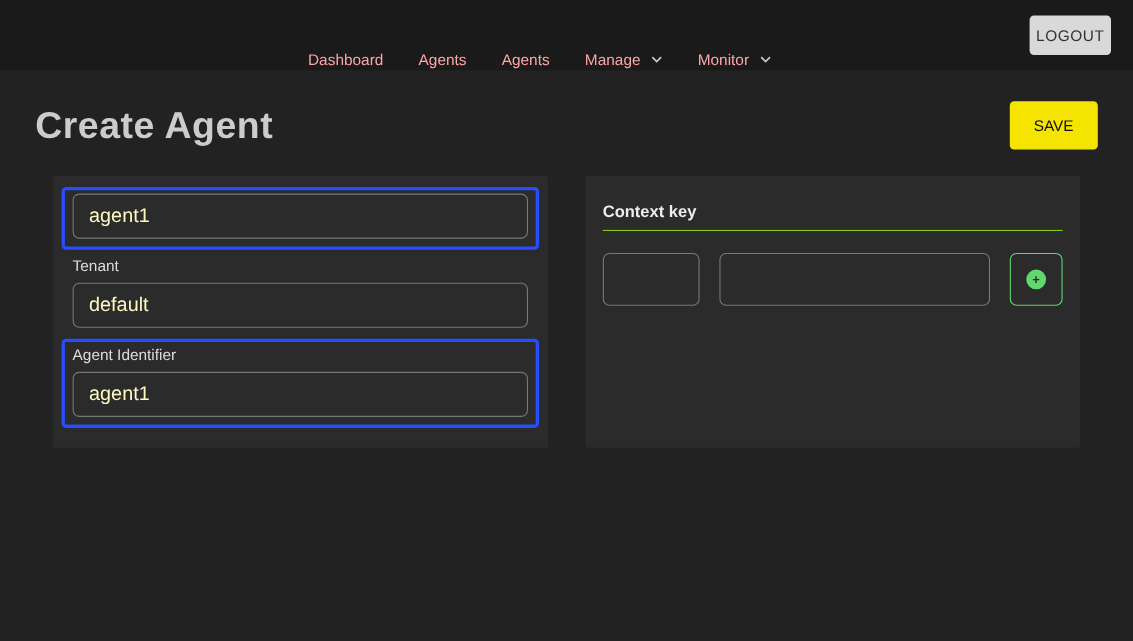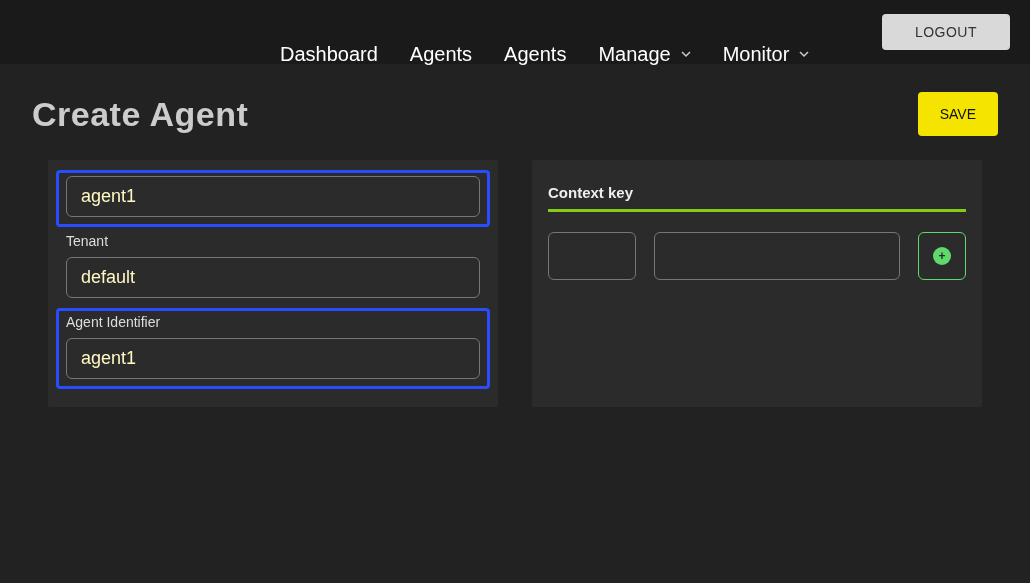--- a/index.html
+++ b/index.html
@@ -1,44 +1,44 @@
 <!DOCTYPE html>
 <html><head>
 <meta charset="utf-8">
 <style>
   * { box-sizing: border-box; margin: 0; padding: 0; }
   html, body { width: 1030px; height: 583px; background: #222; color: #ddd; font-family: "Segoe UI", Arial, sans-serif; overflow: hidden; }
   
   
   .topnav { height: 64px; background: #1a1a1a; display: flex; align-items: center; padding: 0 20px; }
   .nav-center { display: flex; align-items: center; gap: 32px; margin-left: 260px; }
-  .nav-item { color: #ffffff; font-size: 20px; cursor: pointer; display: flex; align-items: center; gap: 10px; margin-top: 44px; }
+  .nav-item { color: #fca5a5; font-size: 14px; cursor: pointer; display: flex; align-items: center; gap: 10px; margin-top: 44px; }
   .chev { width: 10px; height: 10px; display: inline-block; }
   .chev svg { display:block; }
   .nav-spacer { flex: 1; }
-  .logout-btn { background: #d9d9d9; color: #333; border: none; border-radius: 4px; padding: 10px 33px; font-size: 14px; letter-spacing: 0.5px; cursor: pointer; }
+  .logout-btn { background: #d9d9d9; color: #333; border: none; border-radius: 4px; padding: 10px 6px; font-size: 14px; letter-spacing: 0.5px; cursor: pointer; }
   
   
   .header-row { display: flex; align-items: center; justify-content: space-between; padding: 28px 32px 24px 32px; }
   .page-title { font-size: 34px; font-weight: 800; color: #ccc; letter-spacing: 0.5px; }
   .save-btn { background: #f5e400; color: #111; border: none; border-radius: 4px; padding: 14px 22px; font-size: 14px; font-weight: 500; cursor: pointer; }
   
   
   .main { display: flex; gap: 34px; padding: 0 48px; }
   .panel { background: #2b2b2b; border-radius: 2px; }
   .panel-left { width: 450px; padding: 10px 8px 18px 8px; }
   .panel-right { width: 450px; padding: 24px 16px 30px 16px; }
   
   .field-block { padding: 6px 10px 10px 10px; border-radius: 4px; }
   .field-block.focused { border: 3px solid #274dff; padding: 3px 7px 7px 7px; }
   .field-label { font-size: 14px; color: #ddd; margin-bottom: 8px; display:block; }
   .text-input { width: 100%; height: 41px; background: #2b2b2b; border: 1px solid #777; border-radius: 6px; color: #fef9c3; font-size: 18px; padding: 0 14px; outline: none; }
   
   
-  .ctx-head { display: flex; gap: 20px; border-bottom: 3px solid #84cc16; padding-bottom: 8px; margin-bottom: 20px; }
+  .ctx-head { display: flex; gap: 20px; border-bottom: 1px solid #84cc16; padding-bottom: 8px; margin-bottom: 20px; }
   .ctx-col1 { width: 94px; font-weight: 600; font-size: 15px; color: #eee; }
   .ctx-col2 { flex: 1; font-weight: 600; font-size: 15px; color: #eee; }
   .ctx-row { display: flex; gap: 18px; align-items: center; }
   .ctx-key-input { width: 88px; height: 48px; background: #2b2b2b; border: 1px solid #777; border-radius: 6px; color:#ddd; padding:0 10px; outline:none; }
   .ctx-val-input { flex: 1; height: 48px; background: #2b2b2b; border: 1px solid #777; border-radius: 6px; color:#ddd; padding:0 10px; outline:none; }
   .add-btn { width: 48px; height: 48px; border: 1px solid #5fd96b; border-radius: 6px; background: transparent; display:flex; align-items:center; justify-content:center; cursor:pointer; }
   .plus-circle { width: 18px; height: 18px; border-radius: 50%; background: #5fd96b; display:flex; align-items:center; justify-content:center; color:#2b2b2b; font-size:12px; font-weight:bold; line-height:1; }
 </style>
 </head>
 <body>

